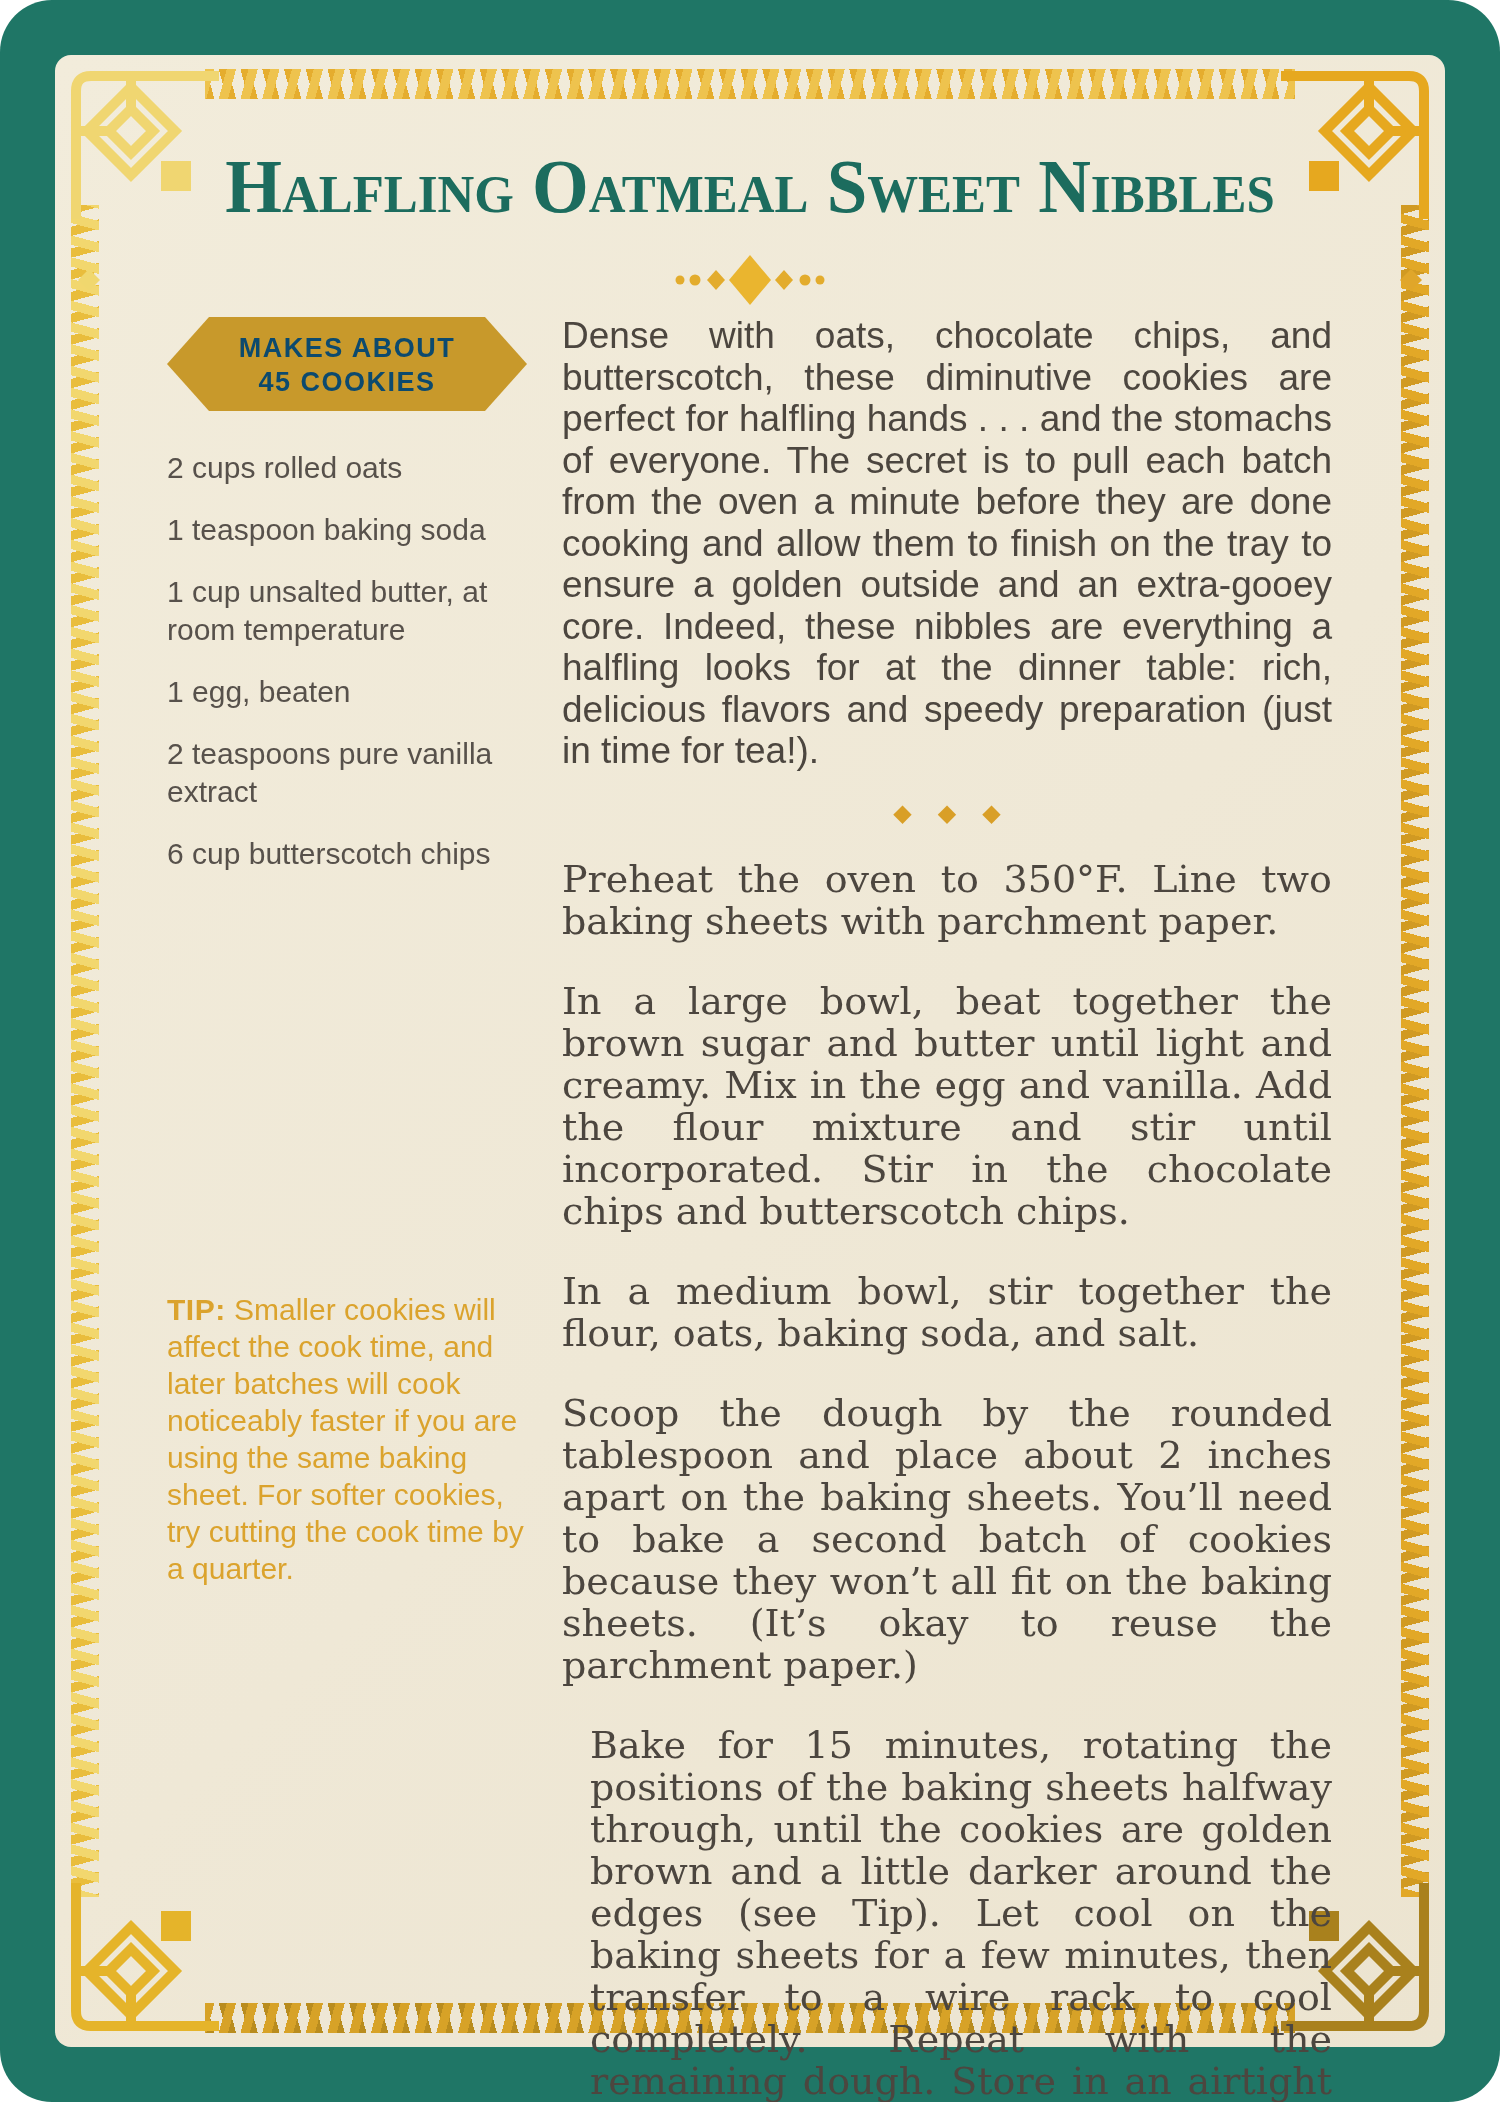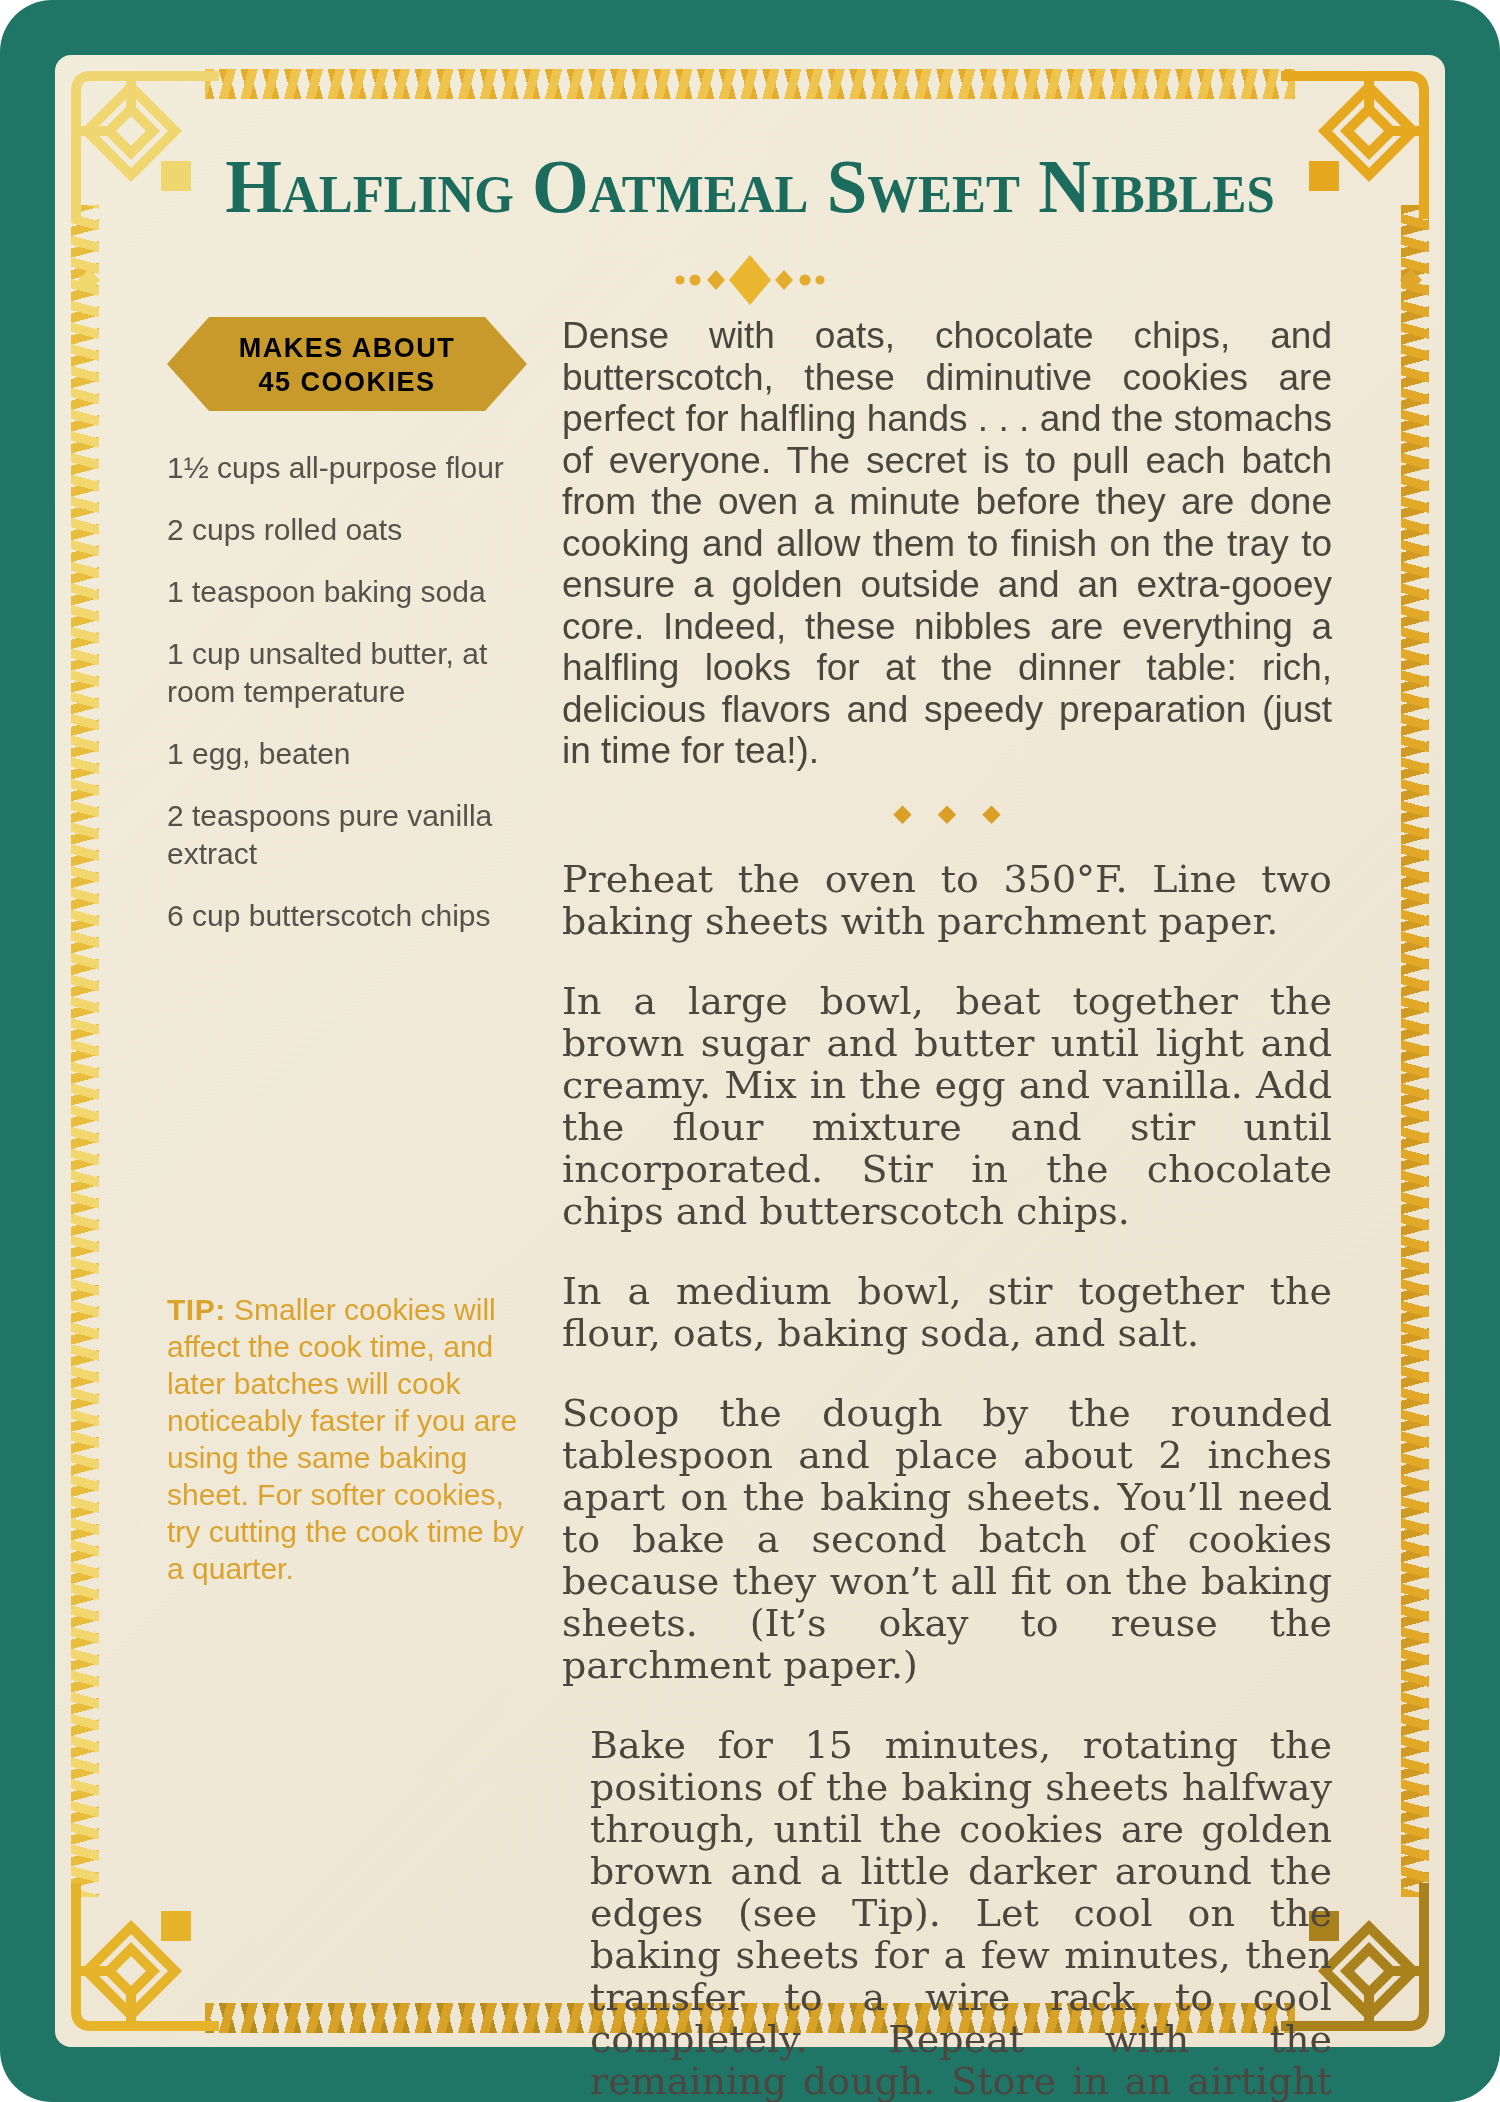--- a/index.html
+++ b/index.html
@@ -51,21 +51,21 @@
     color:#1c6c5e; transform:scaleX(.96);
   }
   .title-rule { position:absolute; top:198px; left:0; width:1390px; height:54px; }
 
   
   .left-col { position:absolute; left:112px; top:262px; width:366px; }
   .badge {
     width:360px; height:96px; background:#c8992b;
     clip-path:polygon(42px 0, 318px 0, 360px 47px, 318px 94px, 42px 94px, 0 47px);
     display:flex; flex-direction:column; align-items:center; justify-content:center;
-    color:#000000; font-weight:700; font-size:27px; line-height:34px;
+    color:#0c4a6e; font-weight:700; font-size:27px; line-height:34px;
     letter-spacing:1.5px; text-align:center; margin-bottom:36px;
   }
   .ingredients { list-style:none; margin:0; padding:0; }
   .ingredients li {
     font-size:30px; line-height:38px; color:#57514b; margin-bottom:24px;
   }
   .tip {
     position:absolute; left:112px; top:1236px; width:372px;
     font-size:30px; line-height:37px; color:#dba32d; margin:0;
   }
@@ -157,21 +157,20 @@
         <circle cx="750" cy="27" r="5.5" fill="#e3ac2d"></circle>
         <circle cx="765" cy="27" r="4.5" fill="#e3ac2d"></circle>
       </svg>
 
       <div class="left-col">
         <div class="badge">
           <span>MAKES ABOUT</span>
           <span>45 COOKIES</span>
         </div>
         <ul class="ingredients">
-          <li>1½ cups all-purpose flour</li>
           <li>2 cups rolled oats</li>
           <li>1 teaspoon baking soda</li>
           <li>1 cup unsalted butter, at room temperature</li>
           <li>1 egg, beaten</li>
           <li>2 teaspoons pure vanilla extract</li>
           <li>6 cup butterscotch chips</li>
         </ul>
       </div>
 
       <p class="tip"><b>TIP:</b><span> Smaller cookies will affect the cook time, and later batches will cook noticeably faster if you are using the same baking sheet. For softer cookies, try cutting the cook time by a quarter.</span></p>

